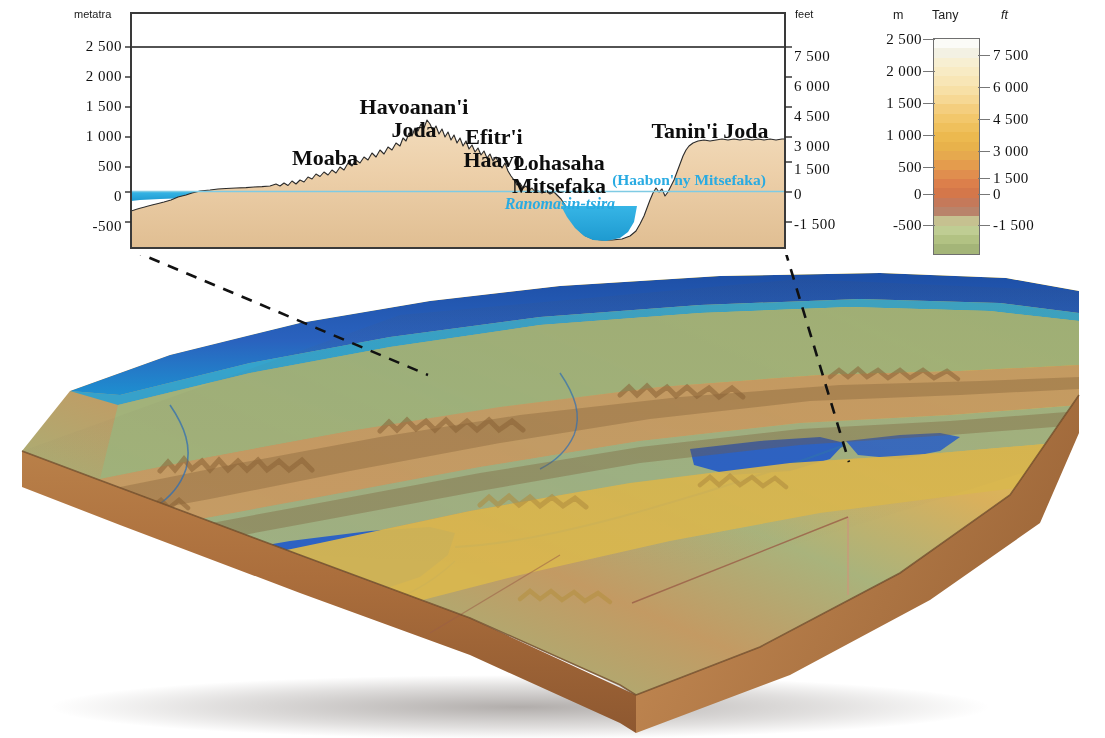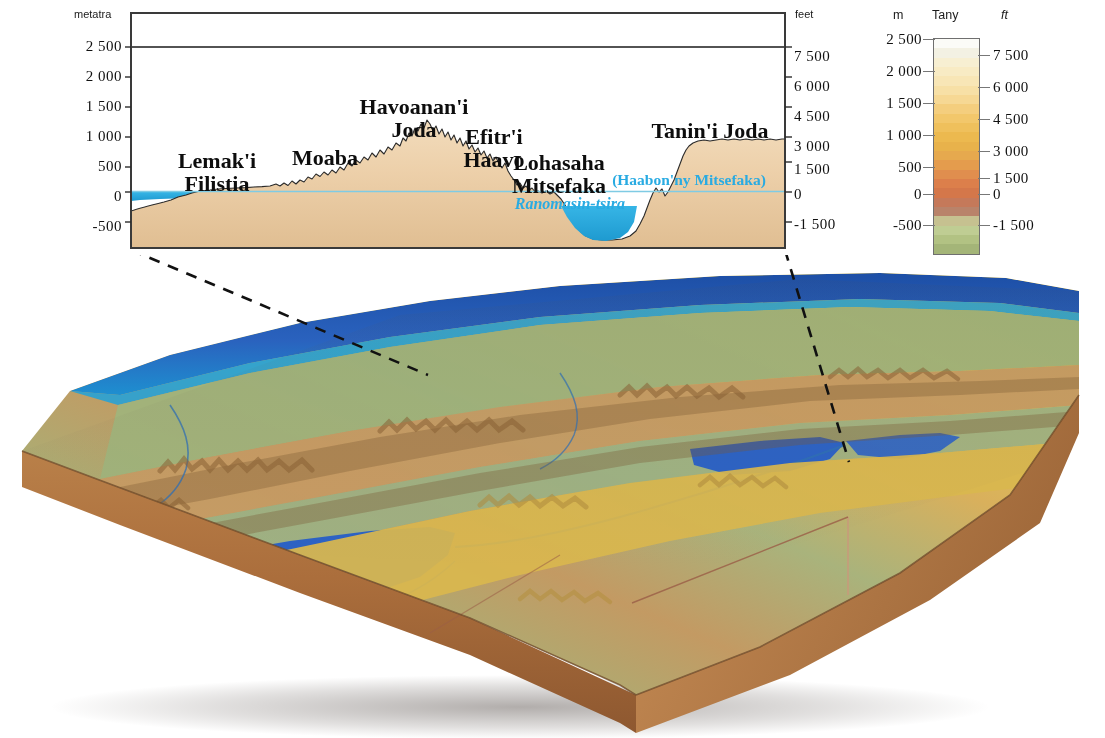--- a/index.html
+++ b/index.html
@@ -55,21 +55,20 @@
     font-size: 22px;
     color: #0d0d0d;
     text-align: center;
     line-height: 1.04;
     white-space: pre-line;
   }
   .xs-label.sea {
     color: #29ABE2;
     font-style: italic;
     font-weight: bold;
-    text-align: right;
   }
   .xs-label.sealvl {
     color: #29ABE2;
     font-style: normal;
     font-weight: bold;
   }
 
   
   .legend-wrap { position: absolute; left: 860px; top: 0; width: 245px; height: 270px; }
   .legend-head {
@@ -205,21 +204,20 @@
         <line x1="745" y1="47" x2="752" y2="47"></line>
         <line x1="745" y1="77" x2="752" y2="77"></line>
         <line x1="745" y1="107" x2="752" y2="107"></line>
         <line x1="745" y1="137" x2="752" y2="137"></line>
         <line x1="745" y1="162" x2="752" y2="162"></line>
         <line x1="745" y1="192" x2="752" y2="192"></line>
         <line x1="745" y1="222" x2="752" y2="222"></line>
       </g>
     </svg>
 
-    <div class="xs-label" style="left:162px; top:150px; width:110px;">Lemak'i Filistia</div>
     <div class="xs-label" style="left:280px; top:147px; width:90px;">Moaba</div>
     <div class="xs-label" style="left:350px; top:96px; width:128px;">Havoanan'i Joda</div>
     <div class="xs-label" style="left:450px; top:126px; width:88px;">Efitr'i Haavo</div>
     <div class="xs-label" style="left:500px; top:152px; width:118px;">Lohasaha Mitsefaka</div>
     <div class="xs-label sea" style="left:495px; top:196px; width:130px; font-size:16px;">Ranomasin-tsira</div>
     <div class="xs-label sealvl" style="left:600px; top:172px; width:178px; font-size:15.5px;">(Haabon'ny Mitsefaka)</div>
     <div class="xs-label" style="left:650px; top:120px; width:120px;">Tanin'i Joda</div>
   </div>
 
   <div class="legend-wrap">

